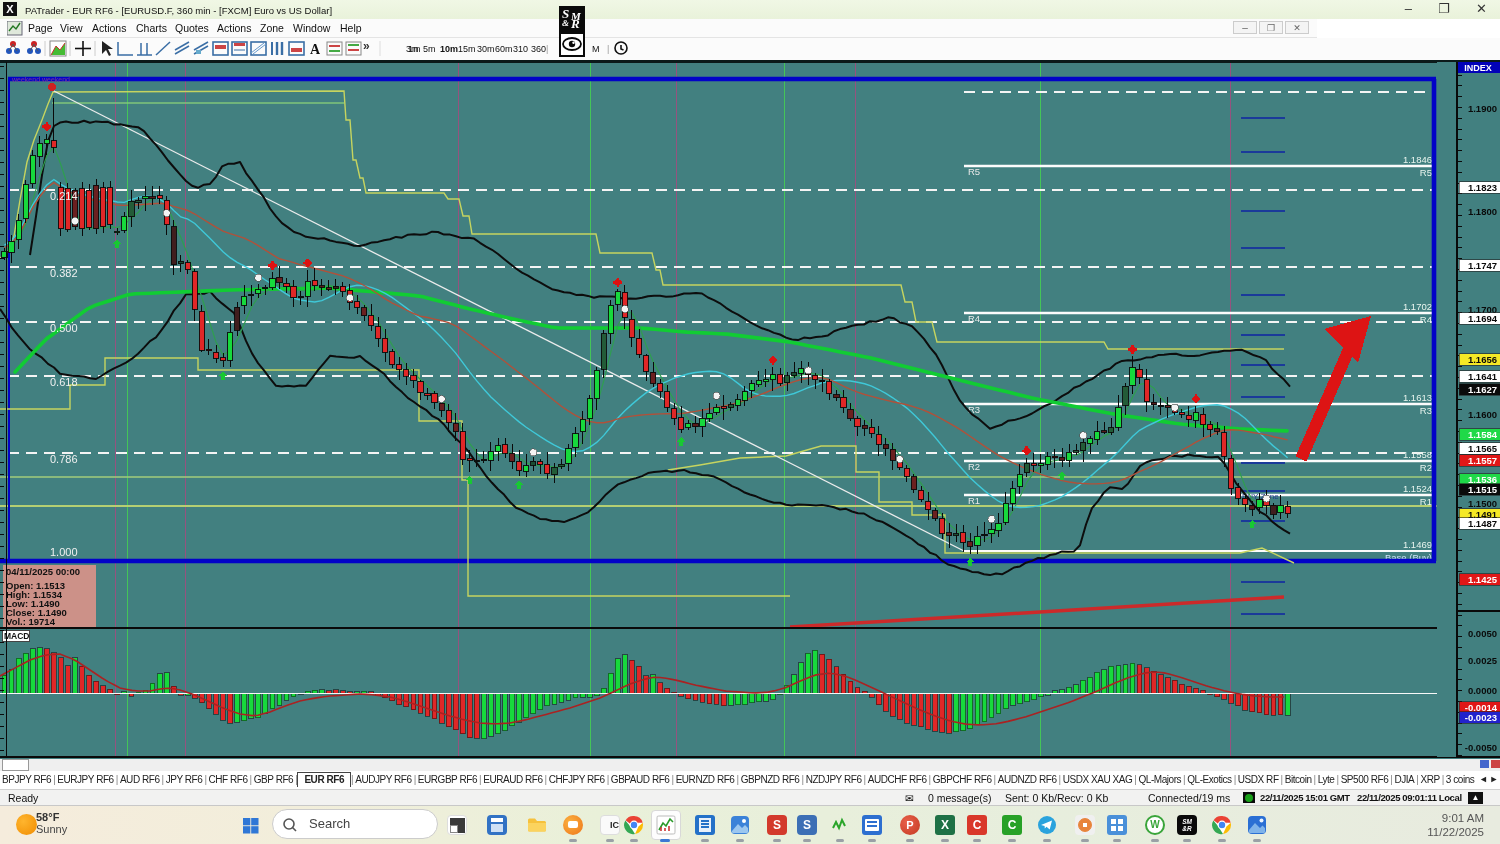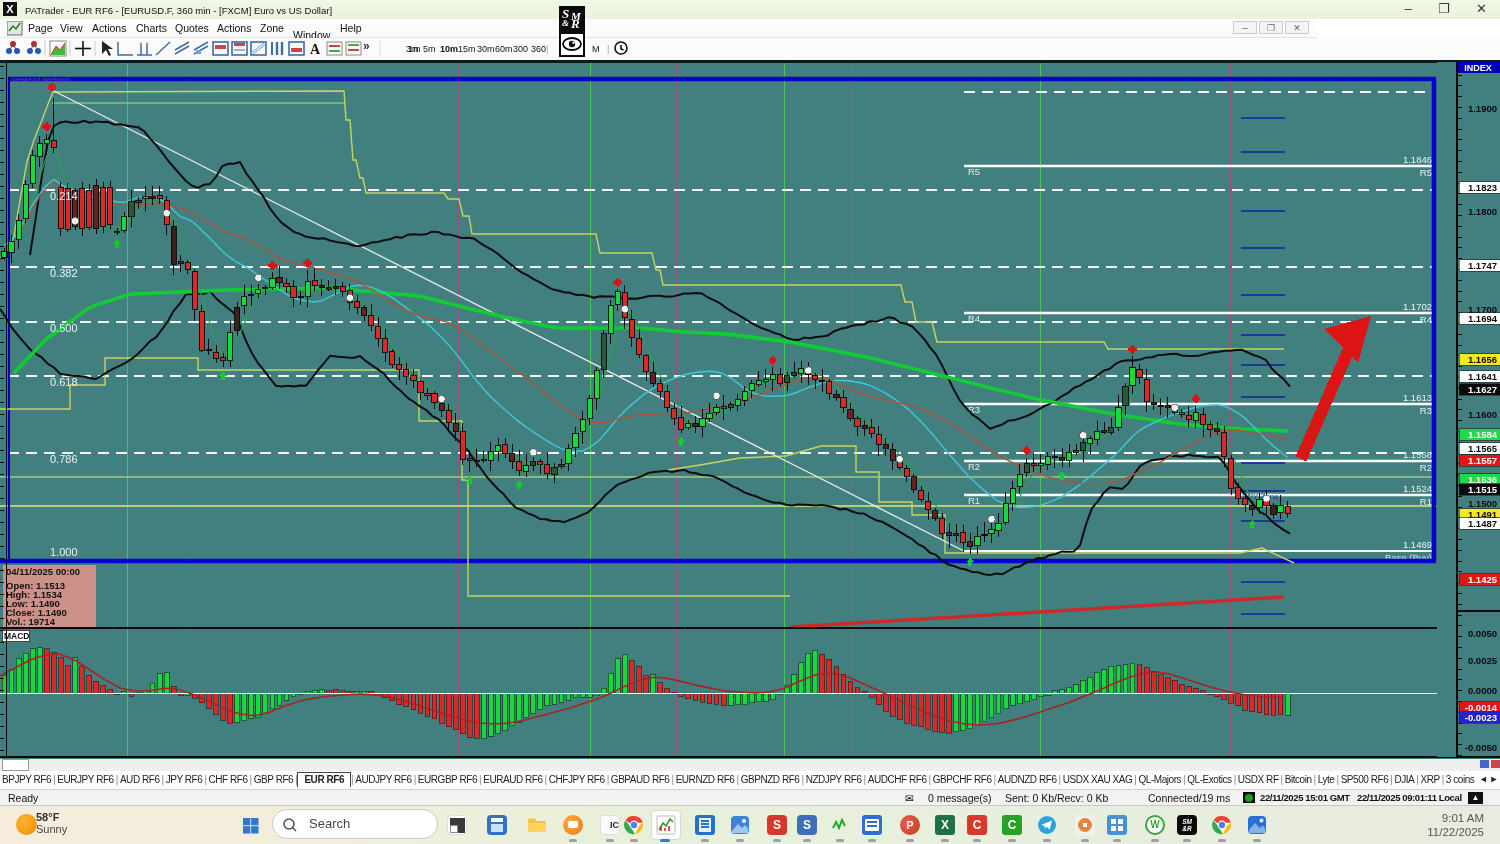--- a/index.html
+++ b/index.html
@@ -51,21 +51,21 @@
         <rect x="0" y="0" width="15" height="14" fill="#dfe8db" stroke="#667"></rect>
         <polyline points="2,10 6,5 9,8 13,2" stroke="#227722" fill="none" stroke-width="1.4"></polyline>
       </svg>
     <span class="mi" style="left:28px;">Page</span>
     <span class="mi" style="left:60px;">View</span>
     <span class="mi" style="left:92px;">Actions</span>
     <span class="mi" style="left:136px;">Charts</span>
     <span class="mi" style="left:175px;">Quotes</span>
     <span class="mi" style="left:217px;">Actions</span>
     <span class="mi" style="left:260px;">Zone</span>
-    <span class="mi" style="left:293px;margin-top:7px;">Window</span>
+    <span class="mi" style="left:293px;">Window</span>
     <span class="mi" style="left:340px;">Help</span>
     <span style="position:absolute;right:60px;top:2px;width:24px;height:13px;border:1px solid #ccc;background:#f4f4f4;color:#666;font-size:10px;text-align:center;line-height:12px;">–</span>
     <span style="position:absolute;right:34px;top:2px;width:24px;height:13px;border:1px solid #ccc;background:#f4f4f4;color:#666;font-size:9px;text-align:center;line-height:12px;">❐</span>
     <span style="position:absolute;right:8px;top:2px;width:24px;height:13px;border:1px solid #ccc;background:#f4f4f4;color:#666;font-size:9px;text-align:center;line-height:12px;">✕</span>
   </div>
 
   <div id="toolbar">
     <svg style="position:absolute;left:0;top:0" width="560" height="22" id="toolicons">
         <circle cx="13" cy="6" r="3" fill="#cc2222"></circle>
         <circle cx="9" cy="13" r="3" fill="#2255bb"></circle>
@@ -116,21 +116,21 @@
         <text x="363" y="12" fill="#333" font-size="12" font-weight="bold">»</text>
         <line x1="380" y1="3" x2="380" y2="18" stroke="#ddd"></line>
       </svg>
     <span class="tfbtn" style="left:408px;">1m</span>
     <span class="tfbtn" style="left:406px;">3m</span>
     <span class="tfbtn" style="left:423px;">5m</span>
     <span class="tfbtn" style="left:440px;font-weight:bold;">10m</span>
     <span class="tfbtn" style="left:458px;">15m</span>
     <span class="tfbtn" style="left:477px;">30m</span>
     <span class="tfbtn" style="left:495px;">60m</span>
-    <span class="tfbtn" style="left:513px;">300</span>
+    <span class="tfbtn" style="left:513px;">310</span>
     <span class="tfbtn" style="left:531px;">360</span>
     <span class="tfbtn" style="left:546px;color:#999;">|</span>
     <span class="tfbtn" style="left:592px;">M</span>
     <span class="tfbtn" style="left:607px;color:#999;">|</span>
     <svg style="position:absolute;left:614px;top:3px" width="15" height="15">
         <circle cx="7" cy="7" r="6" fill="none" stroke="#111" stroke-width="1.6"></circle>
         <polyline points="7,4 7,8 9.5,9" fill="none" stroke="#111" stroke-width="1.6"></polyline>
       </svg>
   </div>
 

